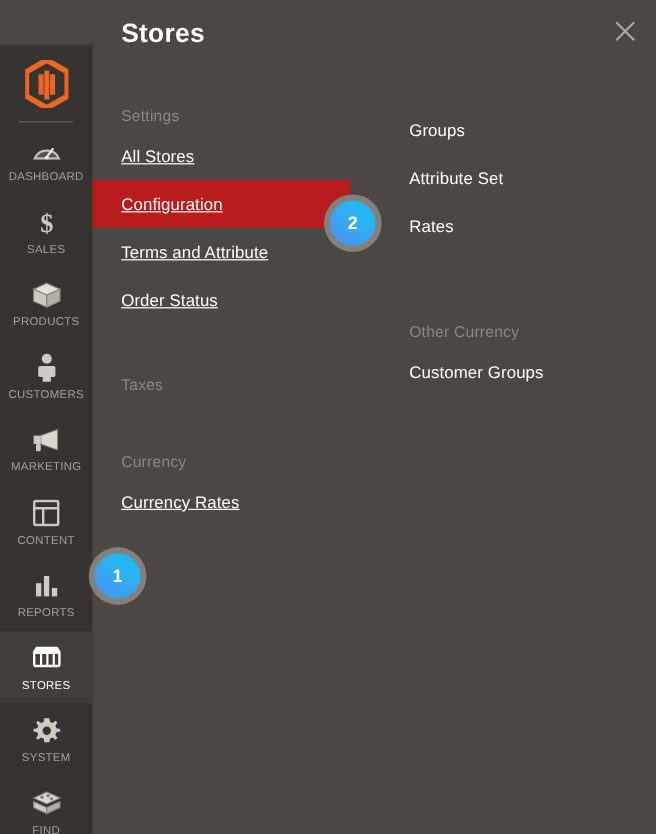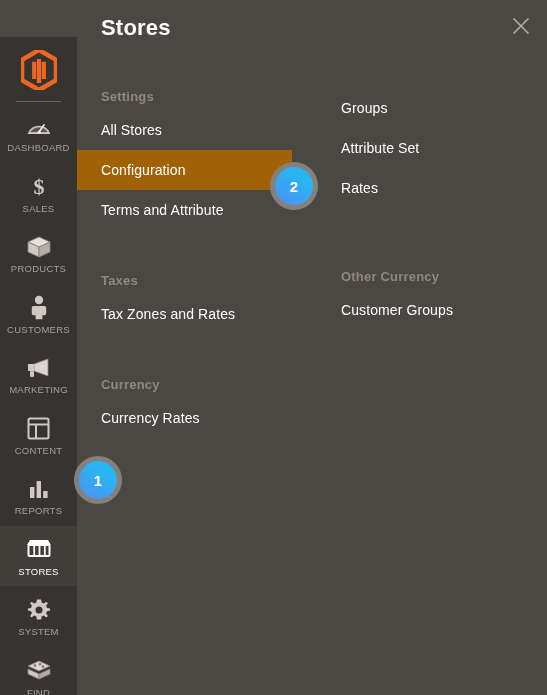--- a/index.html
+++ b/index.html
@@ -120,43 +120,43 @@
   }
 
   .col { position: relative; }
   .col-left  { width: 240px; }
   .col-right { width: 230px; }
 
   .group { position: relative; }
 
   .group-title {
     font-size: 13px;
-    font-weight: bold;
+    font-weight: normal;
     color: #8e8882;
     padding: 0 0 0 24px;
     height: 22px;
     line-height: 18px;
     letter-spacing: 0.2px;
   }
 
   .menu-link {
     display: block;
     height: 40px;
     line-height: 40px;
     padding-left: 24px;
     font-size: 14px;
     color: #ffffff;
     text-decoration: none;
     cursor: pointer;
     letter-spacing: 0.1px;
     white-space: nowrap;
   }
-  .col-left .menu-link  { width: 215px; }
+  .col-left .menu-link  { width: 215px; text-decoration: underline; }
   .col-right .menu-link { width: 215px; }
-  .menu-link.active { background: #a16207; }
+  .menu-link.active { background: #b91c1c; }
 
   .spacer-lg { height: 42px; }
   .spacer-xl { height: 60px; }
 
   
   .badge {
     position: absolute;
     width: 48px;
     height: 48px;
     border-radius: 50%;
@@ -328,27 +328,27 @@
 
     <div class="columns">
 
       <div class="col col-left">
 
         <div class="group">
           <div class="group-title">Settings</div>
           <a class="menu-link" href="#">All Stores</a>
           <a class="menu-link active" href="#">Configuration</a>
           <a class="menu-link" href="#">Terms and Attribute</a>
+          <a class="menu-link" href="#">Order Status</a>
         </div>
 
         <div class="spacer-lg"></div>
 
         <div class="group">
           <div class="group-title">Taxes</div>
-          <a class="menu-link" href="#">Tax Zones and Rates</a>
         </div>
 
         <div class="spacer-lg"></div>
 
         <div class="group">
           <div class="group-title">Currency</div>
           <a class="menu-link" href="#">Currency Rates</a>
         </div>
 
       </div>

